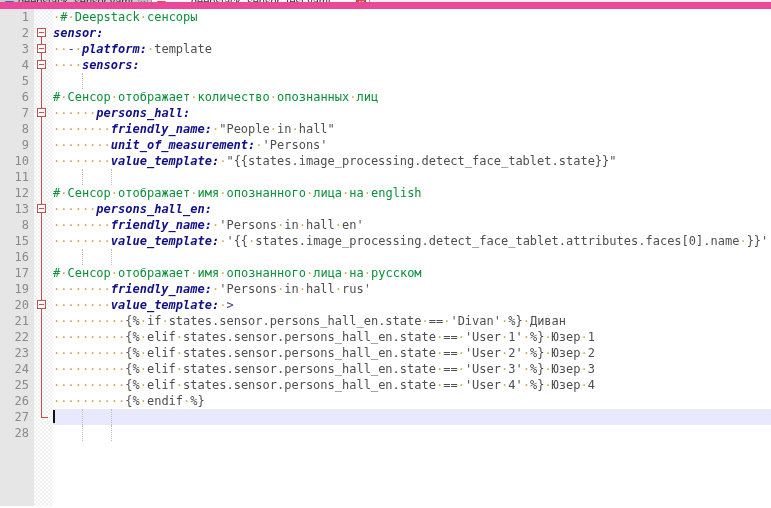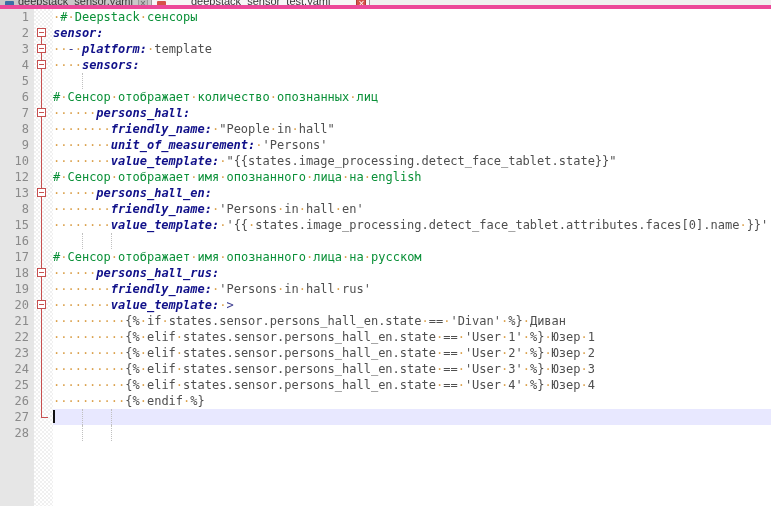--- a/index.html
+++ b/index.html
@@ -5,21 +5,21 @@
   :root{
     --c-comment:#0a9038; --c-key:#101089; --c-value:#4f4f4f; --c-ws:#dba24e;
     --c-op:#3c3c8f; --c-fold:#c74f4f; --c-curline:#e8e8ff; --c-lnum:#8a8a8a;
     --c-gutter:#e6e6e6; --c-guide:#c0c0c0;
   }
   *{margin:0;padding:0;box-sizing:border-box;}
   html,body{width:771px;height:508px;overflow:hidden;background:#fff;
     font-family:"DejaVu Sans Mono","Liberation Mono",monospace;}
   
   .tabbar{height:9px;overflow:hidden;display:flex;background:#f0f0f0;
-    border-bottom:4px solid #ec4899;}
+    border-bottom:7px solid #ec4899;}
   .tab{display:flex;align-items:flex-start;height:100%;padding:0 3px;
     border-right:1px solid #9a9a9a;overflow:hidden;}
   .tab-inactive{background:#c9c9c9;}
   .tab-active{background:#f7f7f7;gap:21px;}
   .tlabel{font-family:"Liberation Sans",sans-serif;font-size:11px;line-height:13px;
     margin-top:-5px;color:#333;white-space:nowrap;}
   .ticon{width:9px;height:7px;margin:1px 4px 0 2px;border-radius:1px;}
   .ticon.saved{background:#3b6ea5;}
   .ticon.modified{background:#d5524a;}
   .tclose{font-family:"Liberation Sans",sans-serif;font-size:10px;line-height:10px;
@@ -143,20 +143,27 @@
         <div class="text"><span class="sw">········</span><span class="sk">unit_of_measurement:</span><span class="sw">·</span><span class="sv">'Persons'</span></div>
       </div>
       <div class="row">
         <div class="lnum">10</div>
         <div class="fold">
           <div class="vl"></div>
         </div>
         <div class="text"><span class="sw">········</span><span class="sk">value_template:</span><span class="sw">·</span><span class="sv">"{{states.image_processing.detect_face_tablet.state}}"</span></div>
       </div>
       <div class="row">
+        <div class="lnum">11</div>
+        <div class="fold">
+          <div class="vl"></div>
+        </div>
+        <div class="text"><div class="guide" style="left: 28.9064px;"></div><div class="guide" style="left: 57.8128px;"></div></div>
+      </div>
+      <div class="row">
         <div class="lnum">12</div>
         <div class="fold">
           <div class="vl"></div>
         </div>
         <div class="text"><span class="sc">#</span><span class="sw">·</span><span class="sc">Сенсор</span><span class="sw">·</span><span class="sc">отображает</span><span class="sw">·</span><span class="sc">имя</span><span class="sw">·</span><span class="sc">опознанного</span><span class="sw">·</span><span class="sc">лица</span><span class="sw">·</span><span class="sc">на</span><span class="sw">·</span><span class="sc">english</span></div>
       </div>
       <div class="row">
         <div class="lnum">13</div>
         <div class="fold">
           <div class="vl"></div>
@@ -184,28 +191,20 @@
           <div class="vl"></div>
         </div>
         <div class="text"><div class="guide" style="left: 28.9064px;"></div><div class="guide" style="left: 57.8128px;"></div></div>
       </div>
       <div class="row">
         <div class="lnum">17</div>
         <div class="fold">
           <div class="vl"></div>
         </div>
         <div class="text"><span class="sc">#</span><span class="sw">·</span><span class="sc">Сенсор</span><span class="sw">·</span><span class="sc">отображает</span><span class="sw">·</span><span class="sc">имя</span><span class="sw">·</span><span class="sc">опознанного</span><span class="sw">·</span><span class="sc">лица</span><span class="sw">·</span><span class="sc">на</span><span class="sw">·</span><span class="sc">русском</span></div>
-      </div>
-      <div class="row">
-        <div class="lnum">18</div>
-        <div class="fold">
-          <div class="vl"></div>
-          <div class="fbox"></div>
-        </div>
-        <div class="text"><span class="sw">······</span><span class="sk">persons_hall_rus:</span></div>
       </div>
       <div class="row">
         <div class="lnum">19</div>
         <div class="fold">
           <div class="vl"></div>
         </div>
         <div class="text"><span class="sw">········</span><span class="sk">friendly_name:</span><span class="sw">·</span><span class="sv">'Persons</span><span class="sw">·</span><span class="sv">in</span><span class="sw">·</span><span class="sv">hall</span><span class="sw">·</span><span class="sv">rus'</span></div>
       </div>
       <div class="row">
         <div class="lnum">20</div>

